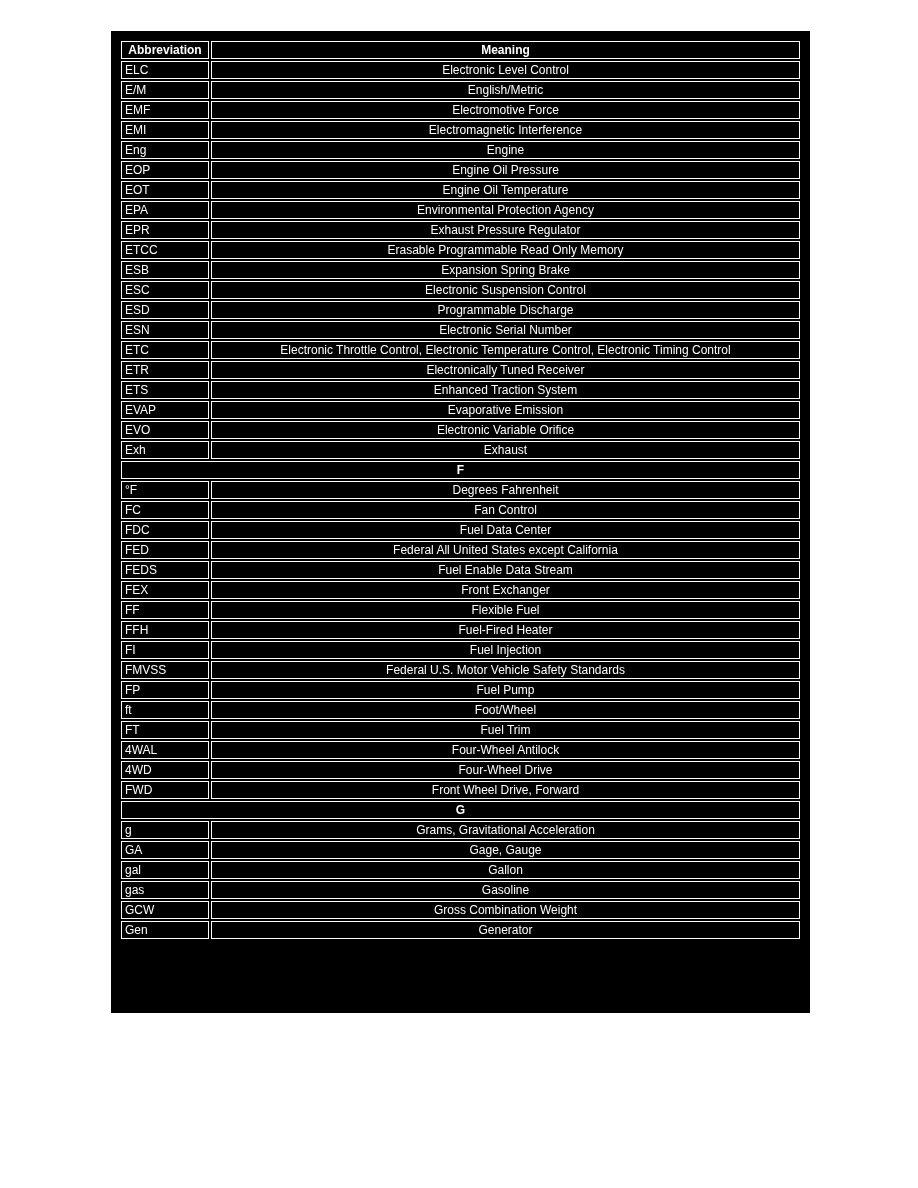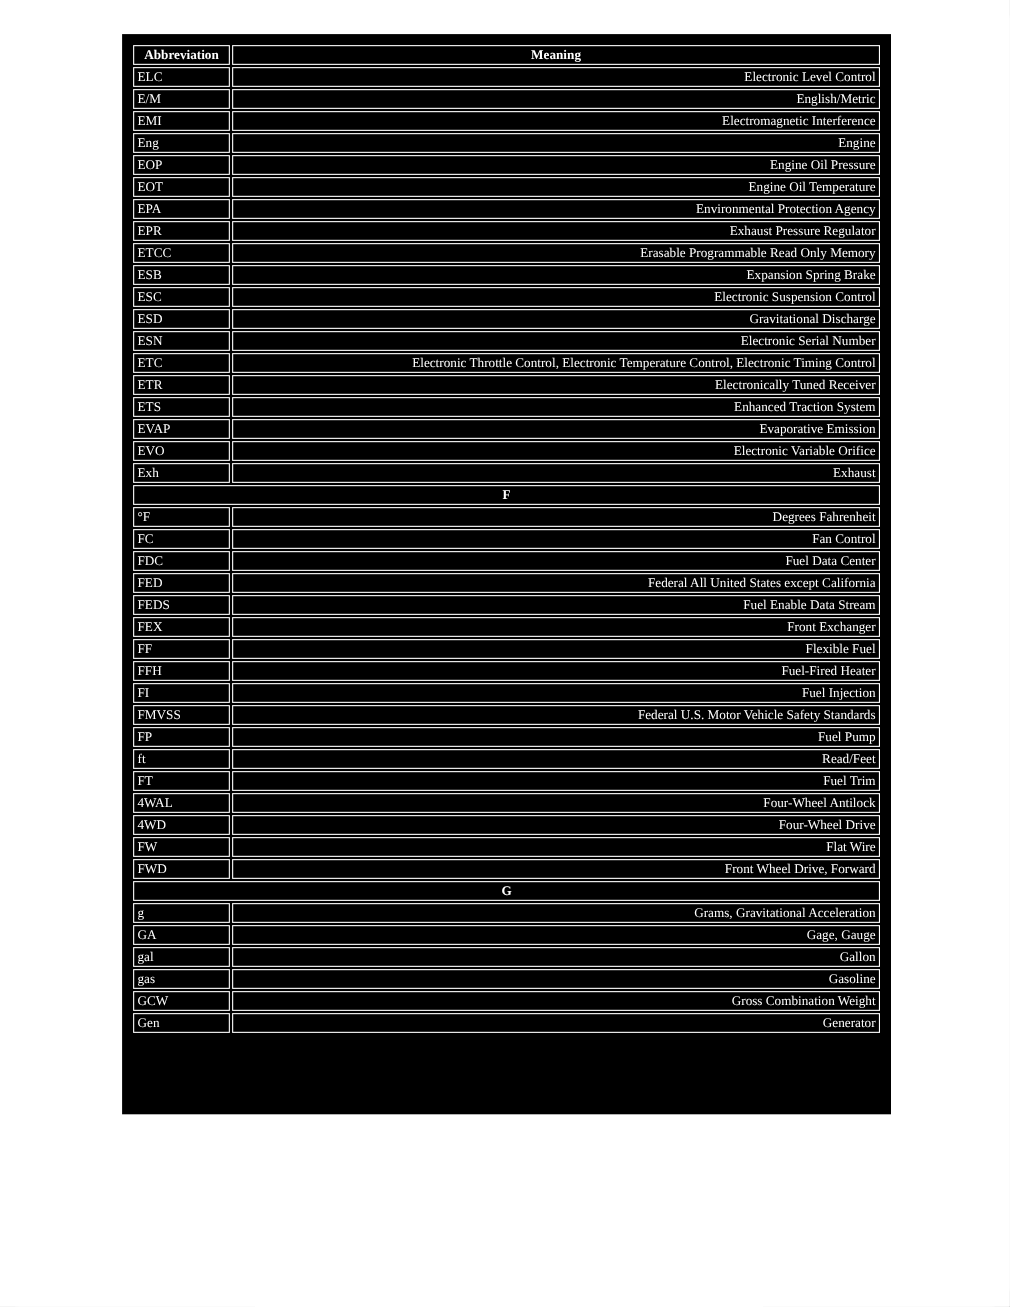--- a/index.html
+++ b/index.html
@@ -5,21 +5,21 @@
   html, body {
     margin: 0;
     padding: 0;
     background: #ffffff;
   }
   .page {
     position: relative;
     width: 918px;
     height: 1188px;
     background: #ffffff;
-    font-family: Liberation Serif, serif;
+    font-family: Liberation Sans, sans-serif;
     overflow: hidden;
     border-radius: 18px;
   }
   .table-frame {
     position: absolute;
     left: 111px;
     top: 31px;
     width: 699px;
     height: 982px;
     background: #000000;
@@ -44,21 +44,21 @@
     overflow: hidden;
     white-space: nowrap;
     box-sizing: content-box;
   }
   table.abbr-table th {
     font-weight: bold;
     text-align: center;
   }
   .col-abbr { width: 80px; }
   td.abbr-cell { text-align: left; }
-  td.meaning-cell { text-align: right; padding-left: 4px; }
+  td.meaning-cell { text-align: center; padding-left: 4px; }
   td.section-cell {
     text-align: center;
     font-weight: bold;
   }
 </style>
 </head>
 <body>
 
 <div class="page">
   <div class="table-frame">
@@ -72,20 +72,24 @@
       <tbody id="table-body">
           <tr>
             <td class="abbr-cell">ELC</td>
             <td class="meaning-cell">Electronic Level Control</td>
           </tr>
           <tr>
             <td class="abbr-cell">E/M</td>
             <td class="meaning-cell">English/Metric</td>
           </tr>
           <tr>
+            <td class="abbr-cell">EMF</td>
+            <td class="meaning-cell">Electromotive Force</td>
+          </tr>
+          <tr>
             <td class="abbr-cell">EMI</td>
             <td class="meaning-cell">Electromagnetic Interference</td>
           </tr>
           <tr>
             <td class="abbr-cell">Eng</td>
             <td class="meaning-cell">Engine</td>
           </tr>
           <tr>
             <td class="abbr-cell">EOP</td>
             <td class="meaning-cell">Engine Oil Pressure</td>
@@ -109,21 +113,21 @@
           <tr>
             <td class="abbr-cell">ESB</td>
             <td class="meaning-cell">Expansion Spring Brake</td>
           </tr>
           <tr>
             <td class="abbr-cell">ESC</td>
             <td class="meaning-cell">Electronic Suspension Control</td>
           </tr>
           <tr>
             <td class="abbr-cell">ESD</td>
-            <td class="meaning-cell">Gravitational Discharge</td>
+            <td class="meaning-cell">Programmable Discharge</td>
           </tr>
           <tr>
             <td class="abbr-cell">ESN</td>
             <td class="meaning-cell">Electronic Serial Number</td>
           </tr>
           <tr>
             <td class="abbr-cell">ETC</td>
             <td class="meaning-cell">Electronic Throttle Control, Electronic Temperature Control, Electronic Timing Control</td>
           </tr>
           <tr>
@@ -188,37 +192,33 @@
           <tr>
             <td class="abbr-cell">FMVSS</td>
             <td class="meaning-cell">Federal U.S. Motor Vehicle Safety Standards</td>
           </tr>
           <tr>
             <td class="abbr-cell">FP</td>
             <td class="meaning-cell">Fuel Pump</td>
           </tr>
           <tr>
             <td class="abbr-cell">ft</td>
-            <td class="meaning-cell">Read/Feet</td>
+            <td class="meaning-cell">Foot/Wheel</td>
           </tr>
           <tr>
             <td class="abbr-cell">FT</td>
             <td class="meaning-cell">Fuel Trim</td>
           </tr>
           <tr>
             <td class="abbr-cell">4WAL</td>
             <td class="meaning-cell">Four-Wheel Antilock</td>
           </tr>
           <tr>
             <td class="abbr-cell">4WD</td>
             <td class="meaning-cell">Four-Wheel Drive</td>
-          </tr>
-          <tr>
-            <td class="abbr-cell">FW</td>
-            <td class="meaning-cell">Flat Wire</td>
           </tr>
           <tr>
             <td class="abbr-cell">FWD</td>
             <td class="meaning-cell">Front Wheel Drive, Forward</td>
           </tr>
           <tr>
             <td colspan="2" class="section-cell">G</td>
           </tr>
           <tr>
             <td class="abbr-cell">g</td>

